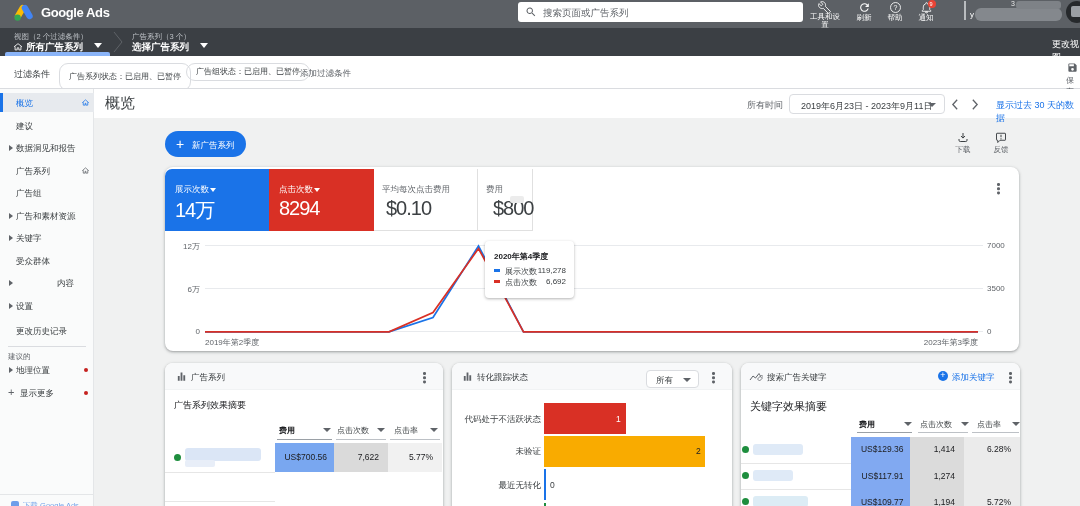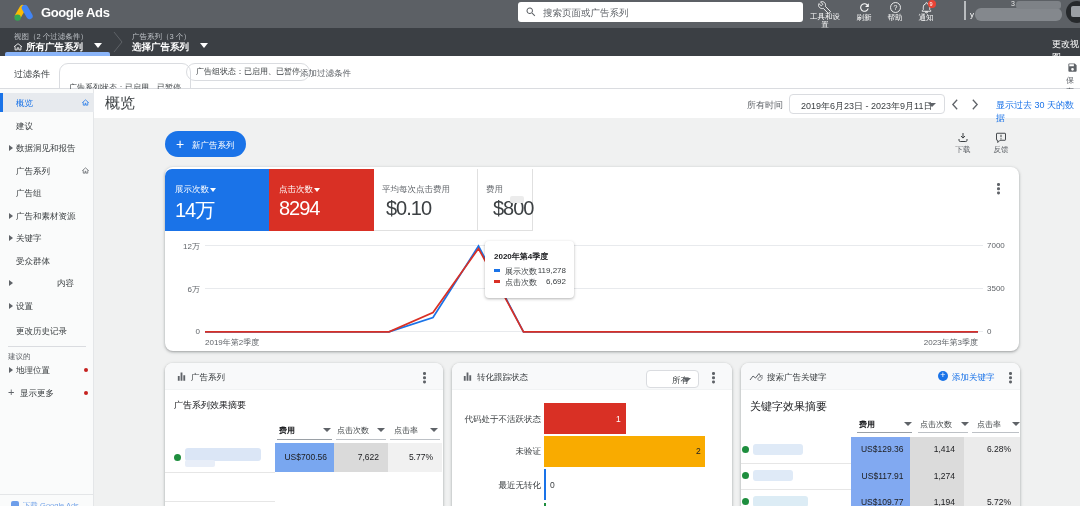--- a/index.html
+++ b/index.html
@@ -71,21 +71,21 @@
       </svg>
   <div class="abs" style="left:132px;top:4px;font-size:7.5px;color:#bdc1c6;">广告系列（3 个）</div>
   <div class="abs" style="left:132px;top:13px;font-size:9.5px;color:#fff;font-weight:bold;">选择广告系列</div>
   <div class="abs" style="left:200px;top:15px;width:0;height:0;border-left:4px solid transparent;border-right:4px solid transparent;border-top:5px solid #fff;"></div>
   <div class="abs" style="left:5px;top:24px;width:105px;height:4px;background:#8ab4f8;border-radius:2px 2px 0 0;"></div>
   <div class="abs" style="left:1052px;top:10px;font-size:9px;color:#fff;">更改视图</div>
 </div>
 
 <div class="abs" id="filterrow" style="left:0;top:56px;width:1080px;height:33px;background:#fff;border-bottom:1px solid #dadce0;">
   <div class="abs" style="left:14px;top:12px;font-size:9px;color:#3c4043;">过滤条件</div>
-  <div class="abs" style="left:59px;top:7px;height:28px;line-height:16px;padding:16px 9px;border:1px solid #dadce0;border-radius:9px;font-size:8px;color:#3c4043;">广告系列状态：已启用、已暂停</div>
+  <div class="abs" style="left:59px;top:7px;height:28px;line-height:16px;padding:5px 9px;border:1px solid #dadce0;border-radius:9px;font-size:8px;color:#3c4043;">广告系列状态：已启用、已暂停</div>
   <div class="abs" style="left:186px;top:7px;height:18px;line-height:16px;padding:0 9px;border:1px solid #dadce0;border-radius:9px;font-size:8px;color:#3c4043;">广告组状态：已启用、已暂停</div>
   <div class="abs" style="left:300px;top:12px;font-size:8.5px;color:#5f6368;">添加过滤条件</div>
   <svg class="abs" style="left:1067px;top:6px;" width="11" height="11" viewBox="0 0 24 24">
         <path d="M17 3H5a2 2 0 0 0-2 2v14a2 2 0 0 0 2 2h14a2 2 0 0 0 2-2V7l-4-4zm-5 16a3 3 0 1 1 0-6 3 3 0 0 1 0 6zm3-10H5V5h10v4z" fill="#5f6368"></path>
       </svg>
   <div class="abs" style="left:1066px;top:19px;font-size:8px;color:#5f6368;">保存</div>
 </div>
 
 <div class="abs" id="sidebar" style="left:0;top:89px;width:94px;height:417px;background:#fafbfb;border-right:1px solid #e4e6e8;font-size:8.5px;color:#3c4043;">
   <div class="abs" style="left:0;top:4px;width:94px;height:19px;background:#e7eaee;"></div>
@@ -240,21 +240,21 @@
 
   </div>
 
   <div class="abs" id="card2" style="left:358px;top:274px;width:280px;height:160px;background:#fff;border-radius:8px;box-shadow:0 1px 2px rgba(60,64,67,.3),0 1px 3px 1px rgba(60,64,67,.15);">
     <div class="abs" style="left:0;top:0;width:280px;height:27px;background:#f8f9fa;border-radius:8px 8px 0 0;border-bottom:1px solid #f1f3f4;"></div>
     <svg class="abs" style="left:10px;top:8px;" width="11" height="11" viewBox="0 0 24 24">
           <path d="M4 11h4v10H4zM10 3h4v18h-4zM16 9h4v12h-4z" fill="#5f6368"></path>
         </svg>
     <div class="abs" style="left:25px;top:9px;font-size:8.5px;color:#3c4043;">转化跟踪状态</div>
     <div class="abs" style="left:194px;top:7px;width:53px;height:18px;border:1px solid #dadce0;border-radius:4px;background:#fff;">
-      <div class="abs" style="left:9px;top:4px;font-size:8.5px;color:#3c4043;margin-left:16px;">所有</div>
+      <div class="abs" style="left:9px;top:4px;font-size:8.5px;color:#3c4043;">所有</div>
       <div class="abs dn" style="left:36px;top:7px;"></div>
     </div>
     <div class="abs vdots" style="left:260px;top:9px;"></div>
 
     <div class="abs" style="left:0;top:51px;width:89px;text-align:right;font-size:8.5px;color:#3c4043;">代码处于不活跃状态</div>
     <div class="abs" style="left:91.5px;top:39.5px;width:82.5px;height:31px;background:#d93025;"></div>
     <div class="abs" style="left:164px;top:51px;font-size:8.5px;color:#fff;">1</div>
     <div class="abs" style="left:0;top:83px;width:89px;text-align:right;font-size:8.5px;color:#3c4043;">未验证</div>
     <div class="abs" style="left:91.5px;top:72.5px;width:161px;height:31px;background:#f9ab00;"></div>
     <div class="abs" style="left:244px;top:83px;font-size:8.5px;color:#202124;">2</div>

